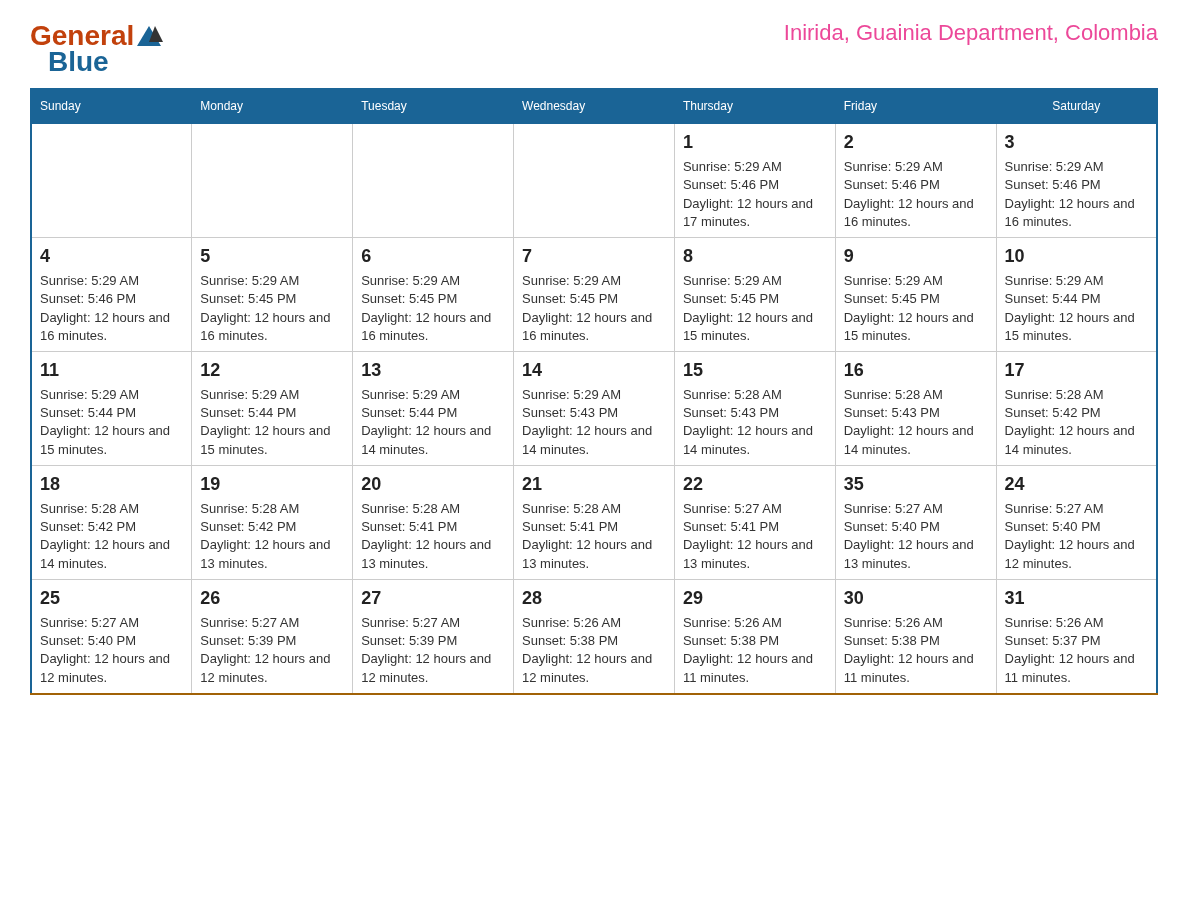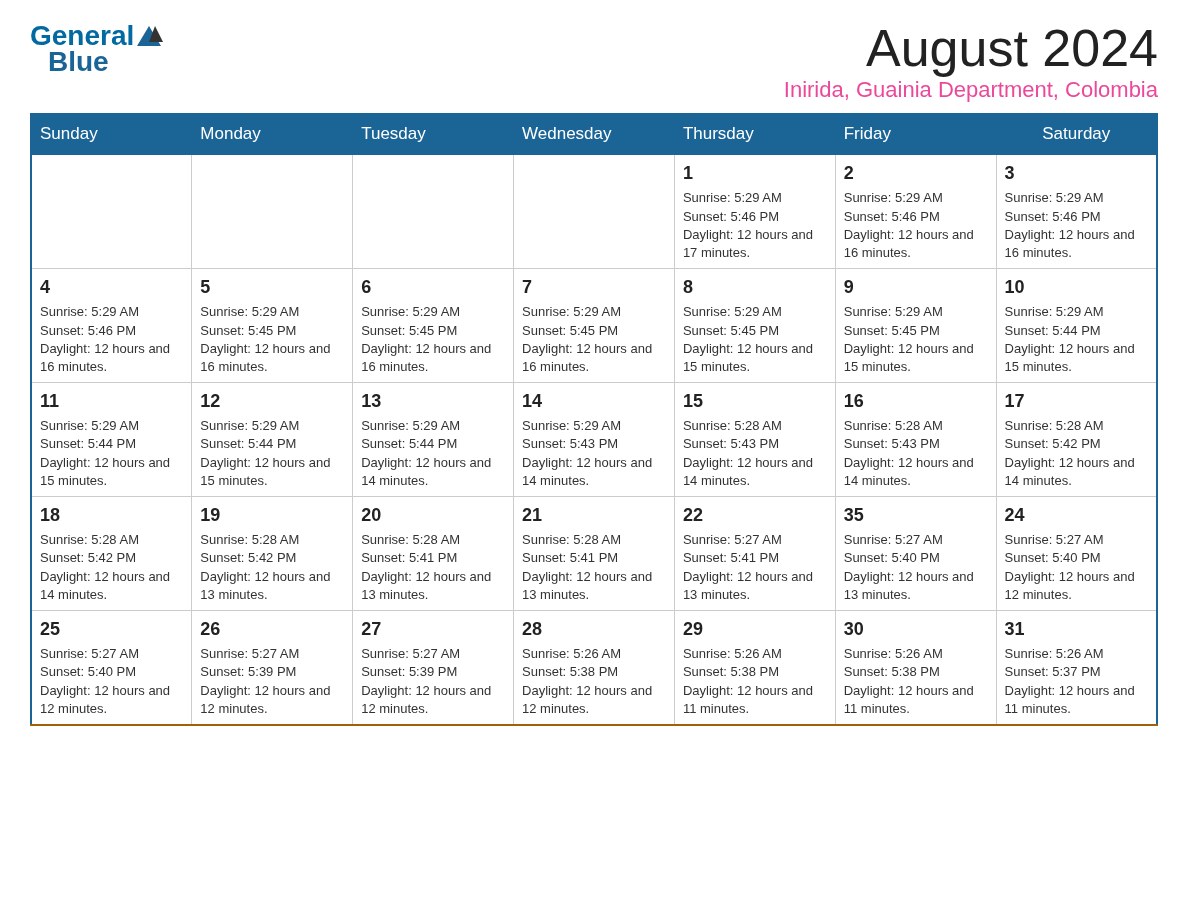--- a/index.html
+++ b/index.html
@@ -12,21 +12,21 @@
     }
     .header {
       display: flex;
       justify-content: space-between;
       align-items: flex-start;
       margin-bottom: 10px;
     }
     .logo-text-general {
       font-size: 28px;
       font-weight: bold;
-      color: #0369a1;
+      color: #c2410c;
     }
     .logo-text-blue {
       font-size: 28px;
       font-weight: bold;
       color: #1a6496;
     }
     .title-section {
       text-align: right;
     }
     .month-title {
@@ -43,21 +43,21 @@
     table {
       width: 100%;
       border-collapse: collapse;
       margin-top: 10px;
     }
     thead tr {
       background-color: #1a6496;
     }
     thead th {
       color: #ffffff;
-      font-size: 17px;
+      font-size: 12px;
       font-weight: normal;
       padding: 10px 8px;
       text-align: left;
       border: 1px solid #1a6496;
     }
     tbody tr {
       vertical-align: top;
     }
     tbody td {
       border: 1px solid #cccccc;
@@ -113,21 +113,20 @@
     <div class="logo-row">
       <span class="logo-text-general">General</span>
       <svg width="28" height="28" viewBox="0 0 28 28" style="margin: 0 1px; vertical-align: middle;">
         <polygon points="14,4 26,24 2,24" fill="#1a6496"></polygon>
         <polygon points="20,4 28,20 14,20" fill="#333"></polygon>
       </svg>
     </div>
     <span class="logo-text-blue" style="margin-top:-6px; margin-left:18px;">Blue</span>
   </div>
   <div class="title-section">
-    <div class="month-title">August 2024</div>
     <div class="location-title">Inirida, Guainia Department, Colombia</div>
   </div>
 </div>
 
 <table>
   <thead>
     <tr>
     <th>Sunday</th>
         <th>Monday</th>
         <th>Tuesday</th>

